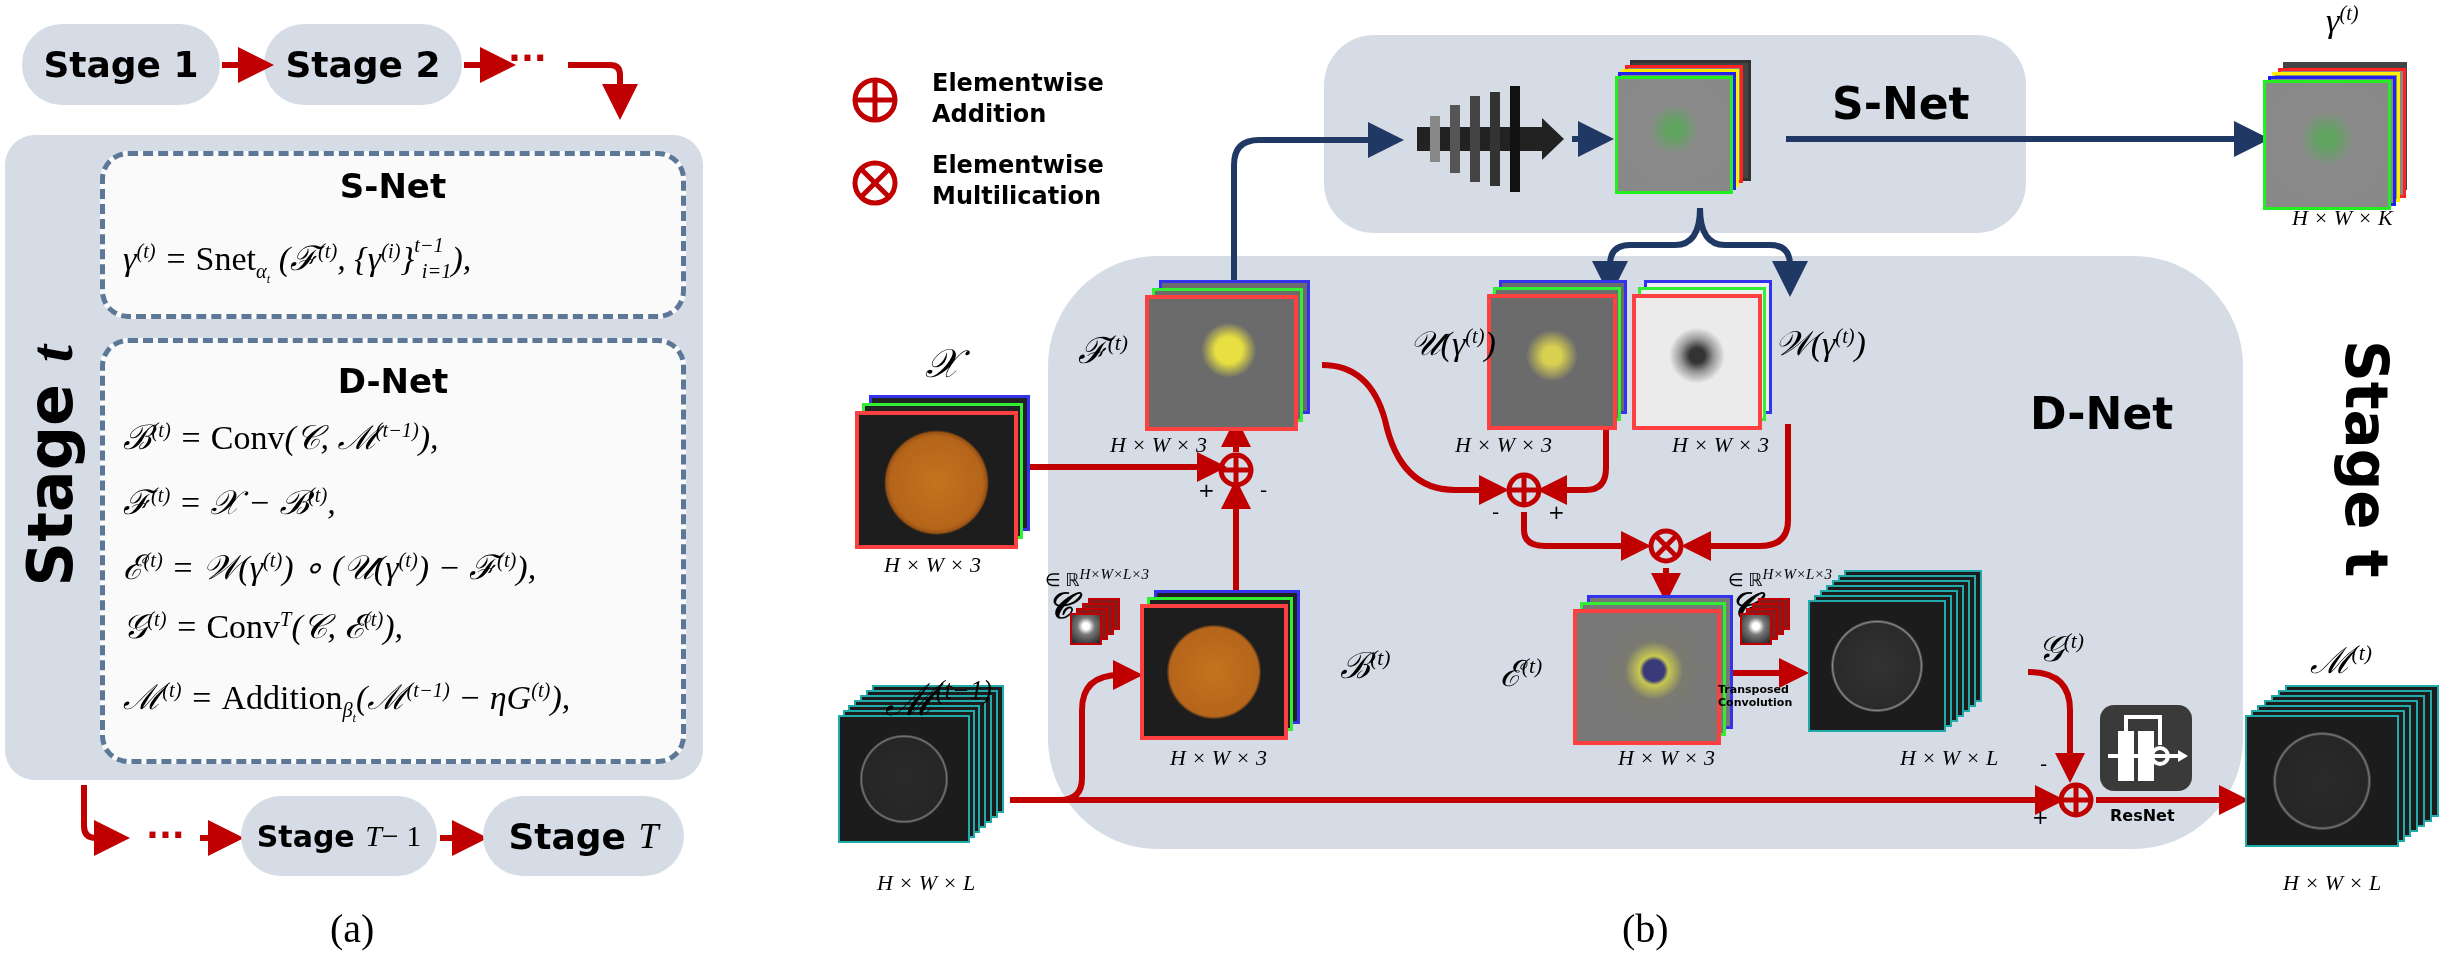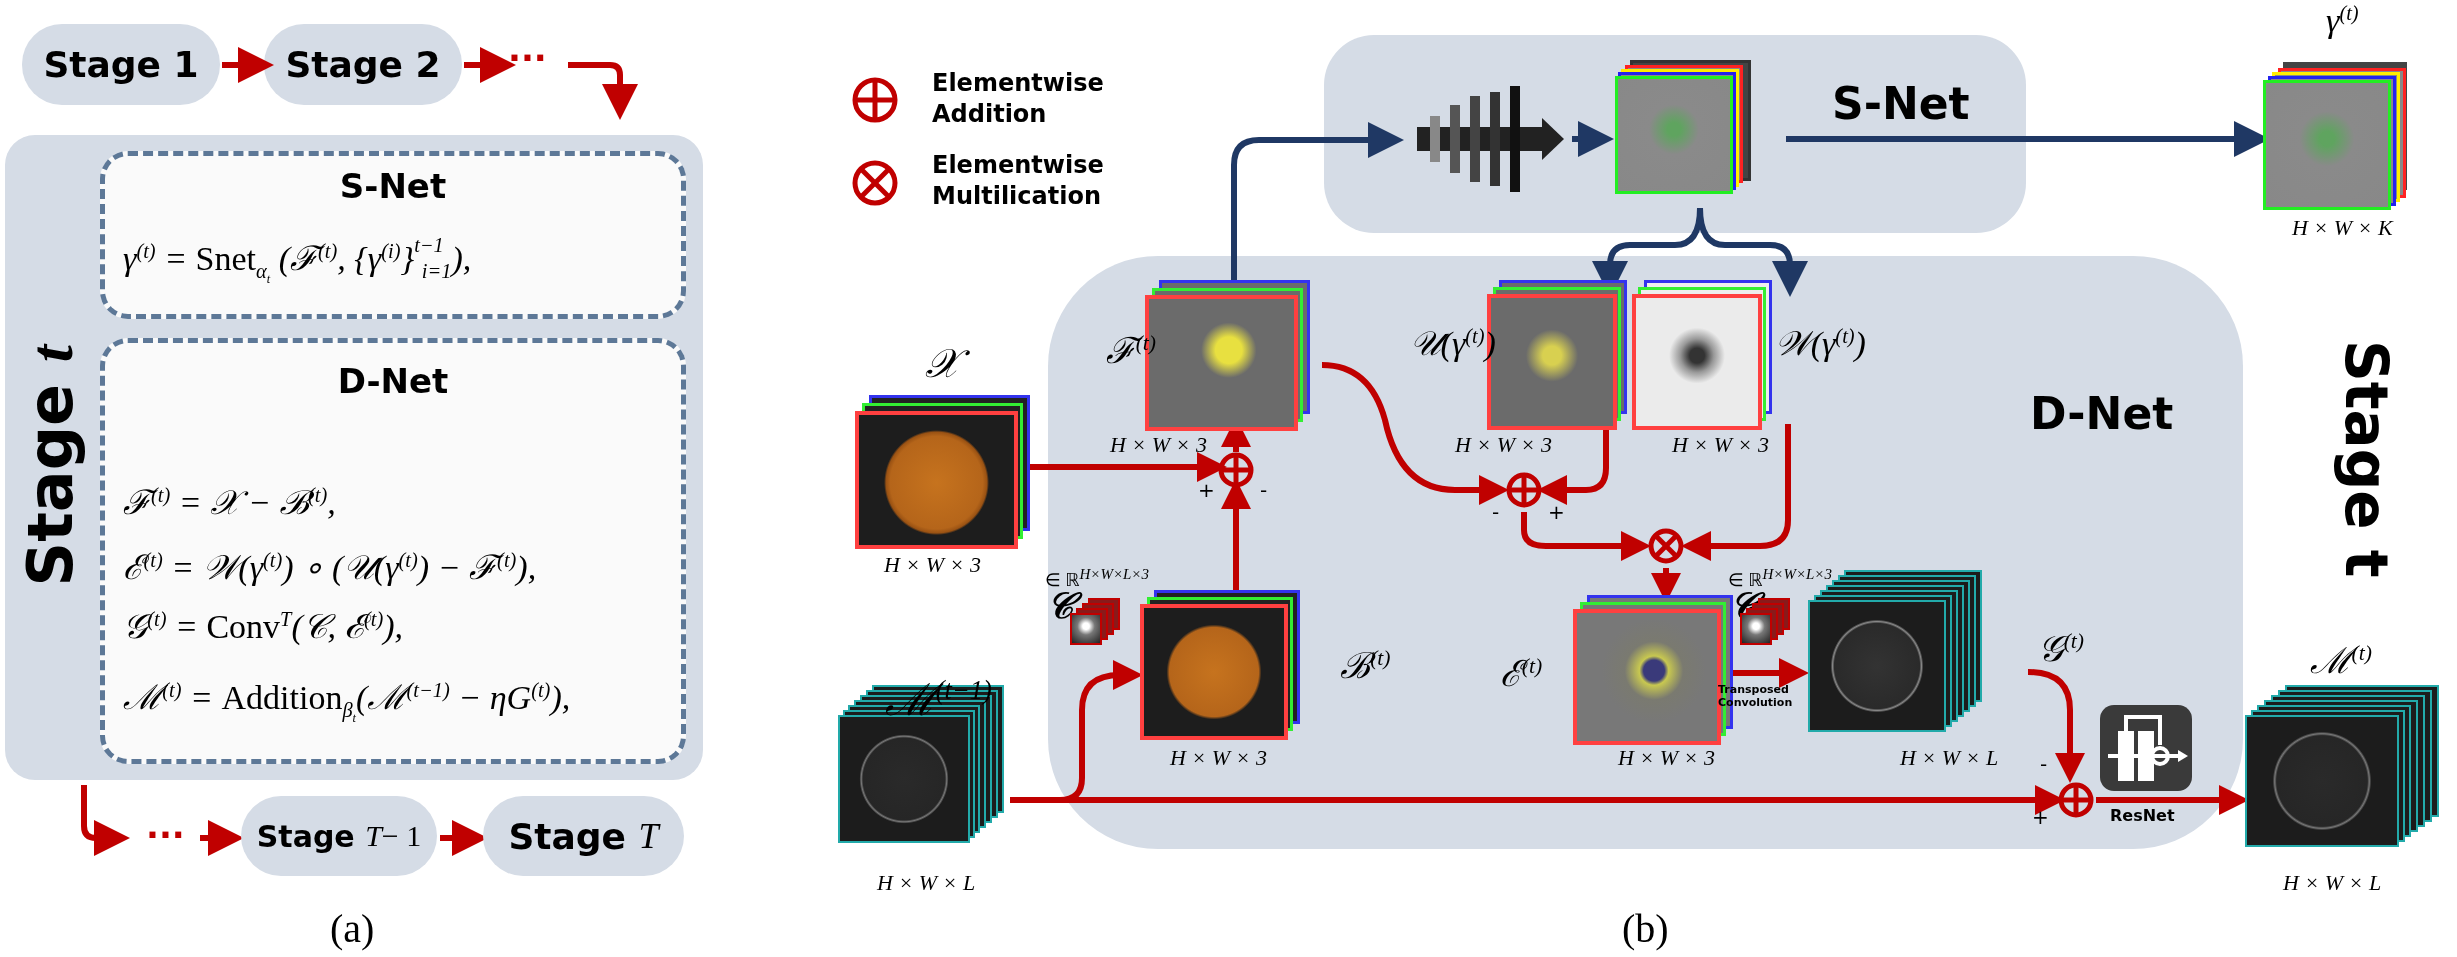--- a/index.html
+++ b/index.html
@@ -53,20 +53,21 @@
 
   <div class="dashbox" style="left:100px;top:151px;width:586px;height:168px;">
     <div class="abs bold-sans" style="left:0;right:0;top:10px;text-align:center;font-size:34px;">S-Net</div>
     <div class="eq math" style="top:78px;">
       γ<sup>(t)</sup> = <span class="rm">Snet</span><sub>α<sub>t</sub></sub> (ℱ<sup>(t)</sup>, {γ<sup>(i)</sup>}<sup style="position:relative;top:-6px;">t−1</sup><sub style="margin-left:-22px;">i=1</sub>),
     </div>
   </div>
 
   <div class="dashbox" style="left:100px;top:338px;width:586px;height:426px;">
     <div class="abs bold-sans" style="left:0;right:0;top:18px;text-align:center;font-size:34px;">D-Net</div>
+    <div class="eq math" style="top:70px;">ℬ<sup>(t)</sup> = <span class="rm">Conv</span>(𝒞, ℳ<sup>(t−1)</sup>),</div>
     <div class="eq math" style="top:135px;">ℱ<sup>(t)</sup> = 𝒳 − ℬ<sup>(t)</sup>,</div>
     <div class="eq math" style="top:265px;">𝒢<sup>(t)</sup> = <span class="rm">Conv</span><sup>T</sup>(𝒞, ℰ<sup>(t)</sup>),</div>
     <div class="eq math" style="top:200px;">ℰ<sup>(t)</sup> = 𝒲(γ<sup>(t)</sup>) ∘ (𝒰(γ<sup>(t)</sup>) − ℱ<sup>(t)</sup>),</div>
     <div class="eq math" style="top:330px;">ℳ<sup>(t)</sup> = <span class="rm">Addition</span><sub>β<sub>t</sub></sub>(ℳ<sup>(t−1)</sup> − ηG<sup>(t)</sup>),</div>
   </div>
 
   <span class="abs bold-sans" style="left:146px;top:815px;font-size:34px;color:#c00000;">···</span>
   <div class="pill" style="left:241px;top:796px;width:196px;height:80px;font-size:30px;">
     <span>Stage </span>&nbsp;<span class="math" style="font-weight:normal;">T</span><span class="math rm" style="font-weight:normal;"> − 1</span>
   </div>
@@ -189,36 +190,36 @@
   </div>
 
   <div class="abs" style="left:2263px;top:62px;width:140px;height:150px;">
     <div class="abs" style="left:20px;top:0;width:124px;height:128px;background:#444;"></div>
     <div class="abs" style="left:15px;top:6px;width:122px;height:124px;border:3px solid #ff2222;background:#888;"></div>
     <div class="abs" style="left:9px;top:10px;width:122px;height:124px;border:3px solid #ffee00;background:#8a8a80;"></div>
     <div class="abs" style="left:5px;top:14px;width:122px;height:124px;border:3px solid #2222ee;background:#888;"></div>
     <div class="abs" style="left:0;top:18px;width:122px;height:124px;border:3px solid #22ee22;background:radial-gradient(circle at 50% 45%,#5fa45f 0 8%,#8a8a8a 30%,#888 100%);"></div>
   </div>
   <div class="lbl" style="left:2302px;top:2px;font-size:34px;margin-left:24px;"><span>γ</span><sup>(t)</sup></div>
-  <div class="dim" style="left:2292px;top:215px;font-style:italic;">H × W × K</div>
+  <div class="dim" style="left:2292px;top:205px;font-style:italic;">H × W × K</div>
 
   <div class="abs" style="left:855px;top:395px;width:172px;height:148px;">
     <div class="abs" style="left:14px;top:0;width:155px;height:130px;border:3px solid #3333ee;background:#222;"></div>
     <div class="abs" style="left:7px;top:8px;width:155px;height:130px;border:3px solid #33ee33;background:#222;"></div>
     <div class="abs" style="left:0;top:16px;width:155px;height:130px;border:4px solid #ff4040;background:radial-gradient(circle at 50% 52%,#c6731e 0,#b5651a 45%,#9a5213 49%,#1d1d1d 51%);"></div>
   </div>
   <div class="lbl" style="left:925px;top:340px;font-size:40px;">𝒳</div>
   <div class="dim" style="left:884px;top:552px;">H × W × 3</div>
 
   <div class="abs" style="left:1145px;top:280px;width:170px;height:148px;">
     <div class="abs" style="left:14px;top:0;width:145px;height:128px;border:3px solid #3333ee;background:#6b6b6b;"></div>
     <div class="abs" style="left:7px;top:8px;width:145px;height:128px;border:3px solid #33ee33;background:#6b6b6b;"></div>
     <div class="abs" style="left:0;top:15px;width:145px;height:128px;border:4px solid #ff4040;background:radial-gradient(circle at 55% 40%,#e8e040 0 12%,#6b6b6b 25%);"></div>
   </div>
-  <div class="lbl" style="left:1106px;top:325px;font-size:36px;"><span>ℱ</span><sup>(t)</sup></div>
+  <div class="lbl" style="left:1078px;top:325px;font-size:36px;"><span>ℱ</span><sup>(t)</sup></div>
   <div class="dim" style="left:1110px;top:432px;">H × W × 3</div>
   <div class="sign" style="left:1198px;top:478px;">+</div>
   <div class="sign" style="left:1260px;top:478px;">-</div>
 
   <div class="abs" style="left:1487px;top:280px;width:140px;height:145px;">
     <div class="abs" style="left:12px;top:0;width:122px;height:128px;border:3px solid #3333ee;background:#6b6b6b;"></div>
     <div class="abs" style="left:6px;top:7px;width:122px;height:128px;border:3px solid #33ee33;background:#6b6b6b;"></div>
     <div class="abs" style="left:0;top:14px;width:122px;height:128px;border:4px solid #ff4040;background:radial-gradient(circle at 50% 45%,#d8d050 0 10%,#6b6b6b 28%);"></div>
   </div>
   <div class="lbl" style="left:1410px;top:325px;font-size:34px;"><span>𝒰(γ</span><sup>(t)</sup><span>)</span></div>

